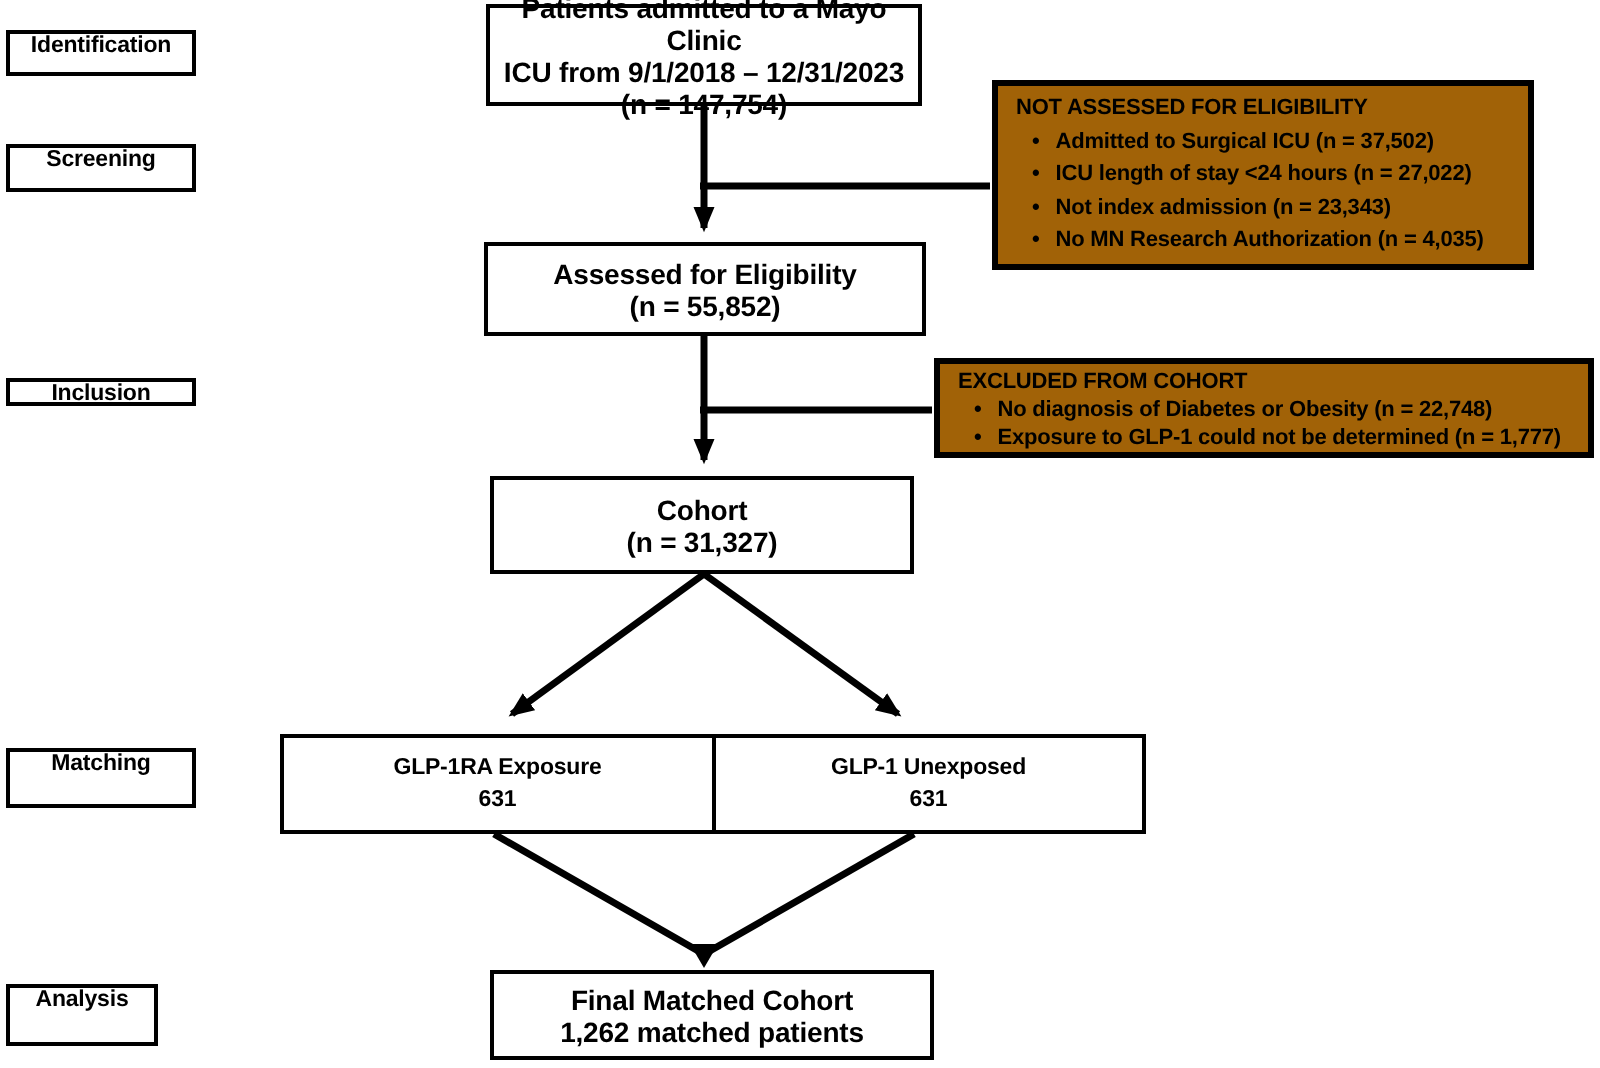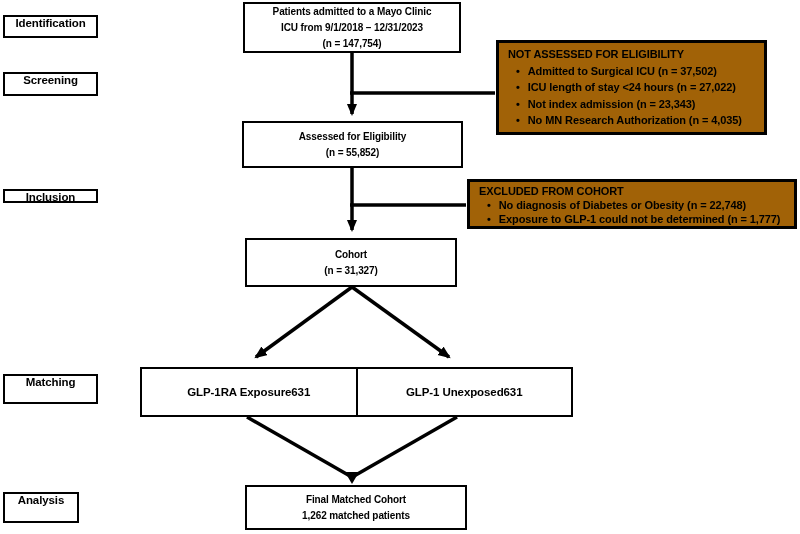--- a/index.html
+++ b/index.html
@@ -16,21 +16,21 @@
   svg.connectors polygon{fill:#000;}
 
   .box{
     position:absolute;
     box-sizing:border-box;
     border:2.5px solid #000;
     background:#fff;
     display:flex;flex-direction:column;
     align-items:center;justify-content:center;
     text-align:center;
-    font-weight:700;font-size:10px;line-height:16px;
+    font-weight:700;font-size:14px;line-height:16px;
     letter-spacing:-0.1px;
   }
   .stage{
     position:absolute;
     box-sizing:border-box;
     border:2.5px solid #000;
     background:#fff;
     display:flex;justify-content:center;
     font-weight:700;font-size:11.5px;
     letter-spacing:-0.1px;
@@ -56,21 +56,21 @@
 
   #box-not-assessed{left:496px;top:40px;width:271px;height:95px;padding:3px 4px 3px 5px;line-height:16.5px;}
   #box-excluded{left:467px;top:179px;width:330px;height:50px;padding:2px 4px 2px 5px;line-height:14px;}
 
   #matching-row{
     position:absolute;left:140px;top:367px;width:433px;height:50px;
     box-sizing:border-box;border:2.5px solid #000;background:#fff;
     display:flex;
   }
   .match-cell{
-    flex:1;display:flex;flex-direction:row;
+    flex:1;display:flex;flex-direction:column;
     align-items:center;justify-content:center;
     text-align:center;font-weight:700;font-size:11.5px;line-height:16px;
     letter-spacing:-0.1px;
   }
   .match-cell.left{border-right:2.5px solid #000;}
 
   #stage-identification{left:3px;top:15px;width:95px;height:23px;}
   #stage-screening{left:3px;top:72px;width:95px;height:24px;}
   #stage-inclusion{left:3px;top:189px;width:95px;height:14px;}
   #stage-matching{left:3px;top:374px;width:95px;height:30px;}

